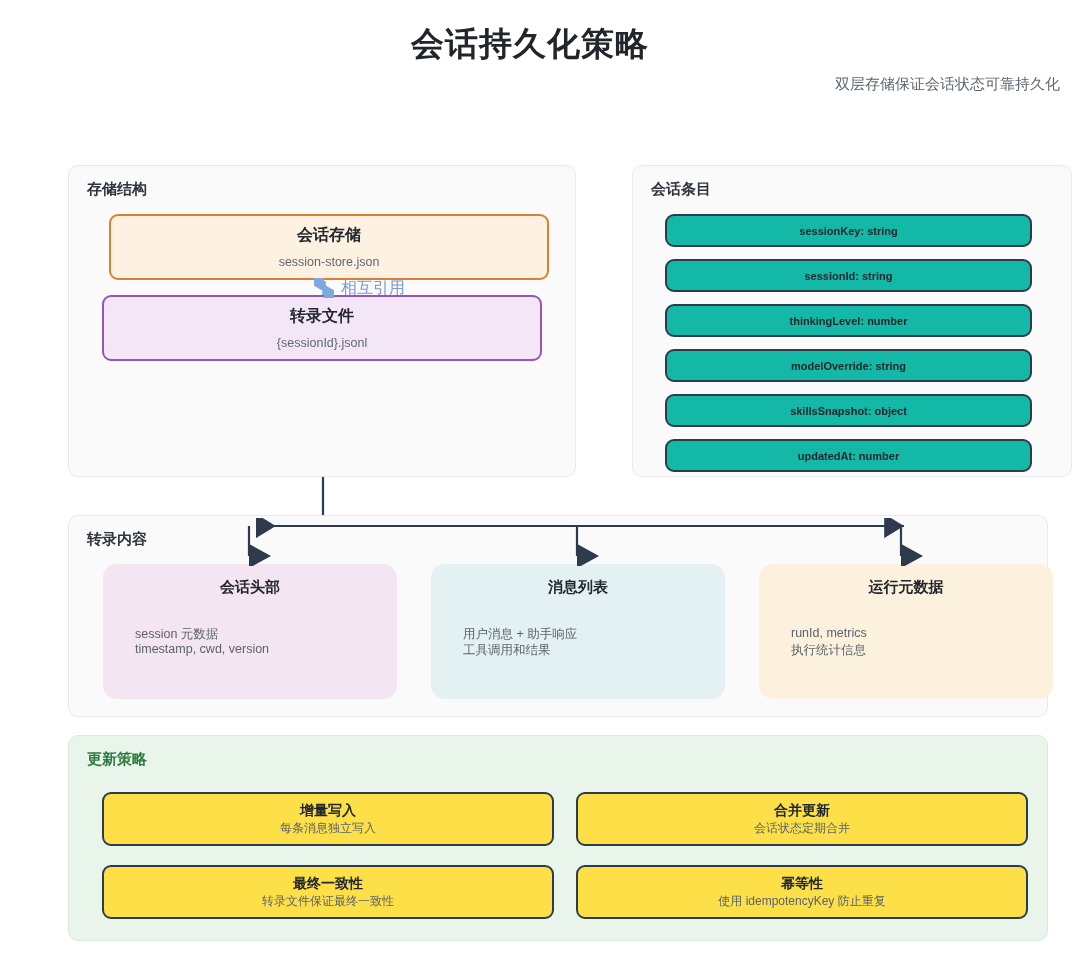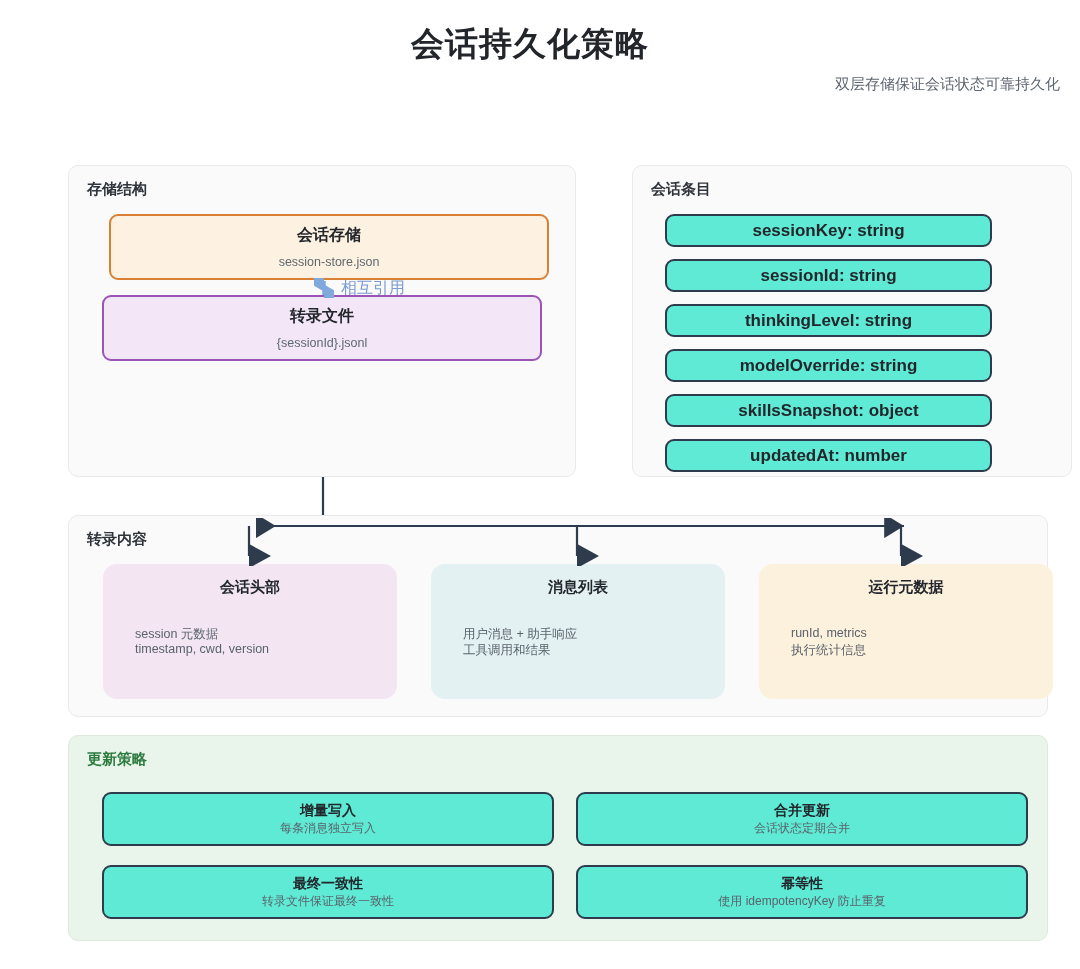--- a/index.html
+++ b/index.html
@@ -62,25 +62,25 @@
   
   #biarrow { position: absolute; left: 245px; top: 112px; width: 20px; height: 20px; }
   .biarrow-label {
     position: absolute; left: 272px; top: 112px;
     font-size: 16px; color: #7b9bd4; white-space: nowrap;
   }
 
   
   #panel-entries { left: 632px; top: 165px; width: 440px; height: 312px; }
   .pill {
-    position: absolute; left: 32px; width: 327px; height: 33px;
-    background: #5eead4; border: 2px solid #2d3b4c;
+    position: absolute; left: 32px; width: 367px; height: 33px;
+    background: #14b8a6; border: 2px solid #2d3b4c;
     border-radius: 9px;
     display: flex; align-items: center; justify-content: center;
-    font-size: 17px; font-weight: bold; color: #22272d;
+    font-size: 11px; font-weight: bold; color: #22272d;
   }
 
   
   #connector-down { position: absolute; left: 300px; top: 477px; width: 46px; height: 62px; }
 
   
   #panel-transcript { left: 68px; top: 515px; width: 980px; height: 202px; text-decoration: underline; }
 
   .tcard {
     position: absolute; top: 48px; height: 135px;
@@ -107,21 +107,21 @@
   
   #panel-update {
     left: 68px; top: 735px; width: 980px; height: 206px;
     background: #e9f5ea; border: 1px solid #dbead d;
     border: 1px solid #dbeadd;
   }
   #panel-update .panel-title { color: #2b7a3e; }
 
   .ucard {
     position: absolute; height: 54px; width: 452px;
-    background: #5eead4; border: 2px solid #2d3b4c; border-radius: 9px;
+    background: #fde047; border: 2px solid #2d3b4c; border-radius: 9px;
     display: flex; flex-direction: column;
     align-items: center; justify-content: center;
   }
   .ucard .uc-title { font-size: 14px; font-weight: bold; color: #22272d; }
   .ucard .uc-sub { font-size: 12px; color: #5a636c; margin-top: 0; }
 
   .ucard.r0 { top: 56px; }
   .ucard.r1 { top: 129px; }
   .ucard.c0 { left: 33px; }
   .ucard.c1 { left: 507px; }
@@ -160,21 +160,21 @@
       <line x1="10" y1="3" x2="10" y2="17" stroke="#7fa8dd" stroke-width="3" marker-end="url(#mk-dn)"></line>
     </svg>
     <div class="biarrow-label">相互引用</div>
   </div>
 
   <div class="panel" id="panel-entries">
     <div class="panel-title">会话条目</div>
 
     <div class="pill" style="top:48px">sessionKey: string</div>
     <div class="pill" style="top:93px">sessionId: string</div>
-    <div class="pill" style="top:138px">thinkingLevel: string</div>
+    <div class="pill" style="top:138px">thinkingLevel: number</div>
     <div class="pill" style="top:183px">modelOverride: string</div>
     <div class="pill" style="top:228px">skillsSnapshot: object</div>
     <div class="pill" style="top:273px">updatedAt: number</div>
   </div>
 
   <svg id="connector-down" viewBox="0 0 46 62">
     <defs>
       <marker id="arrow-dn" markerWidth="10" markerHeight="10" refX="5" refY="9" orient="auto">
         <path d="M0,9 L5,0 L10,9 Z" fill="#2d3b4c"></path>
       </marker>

